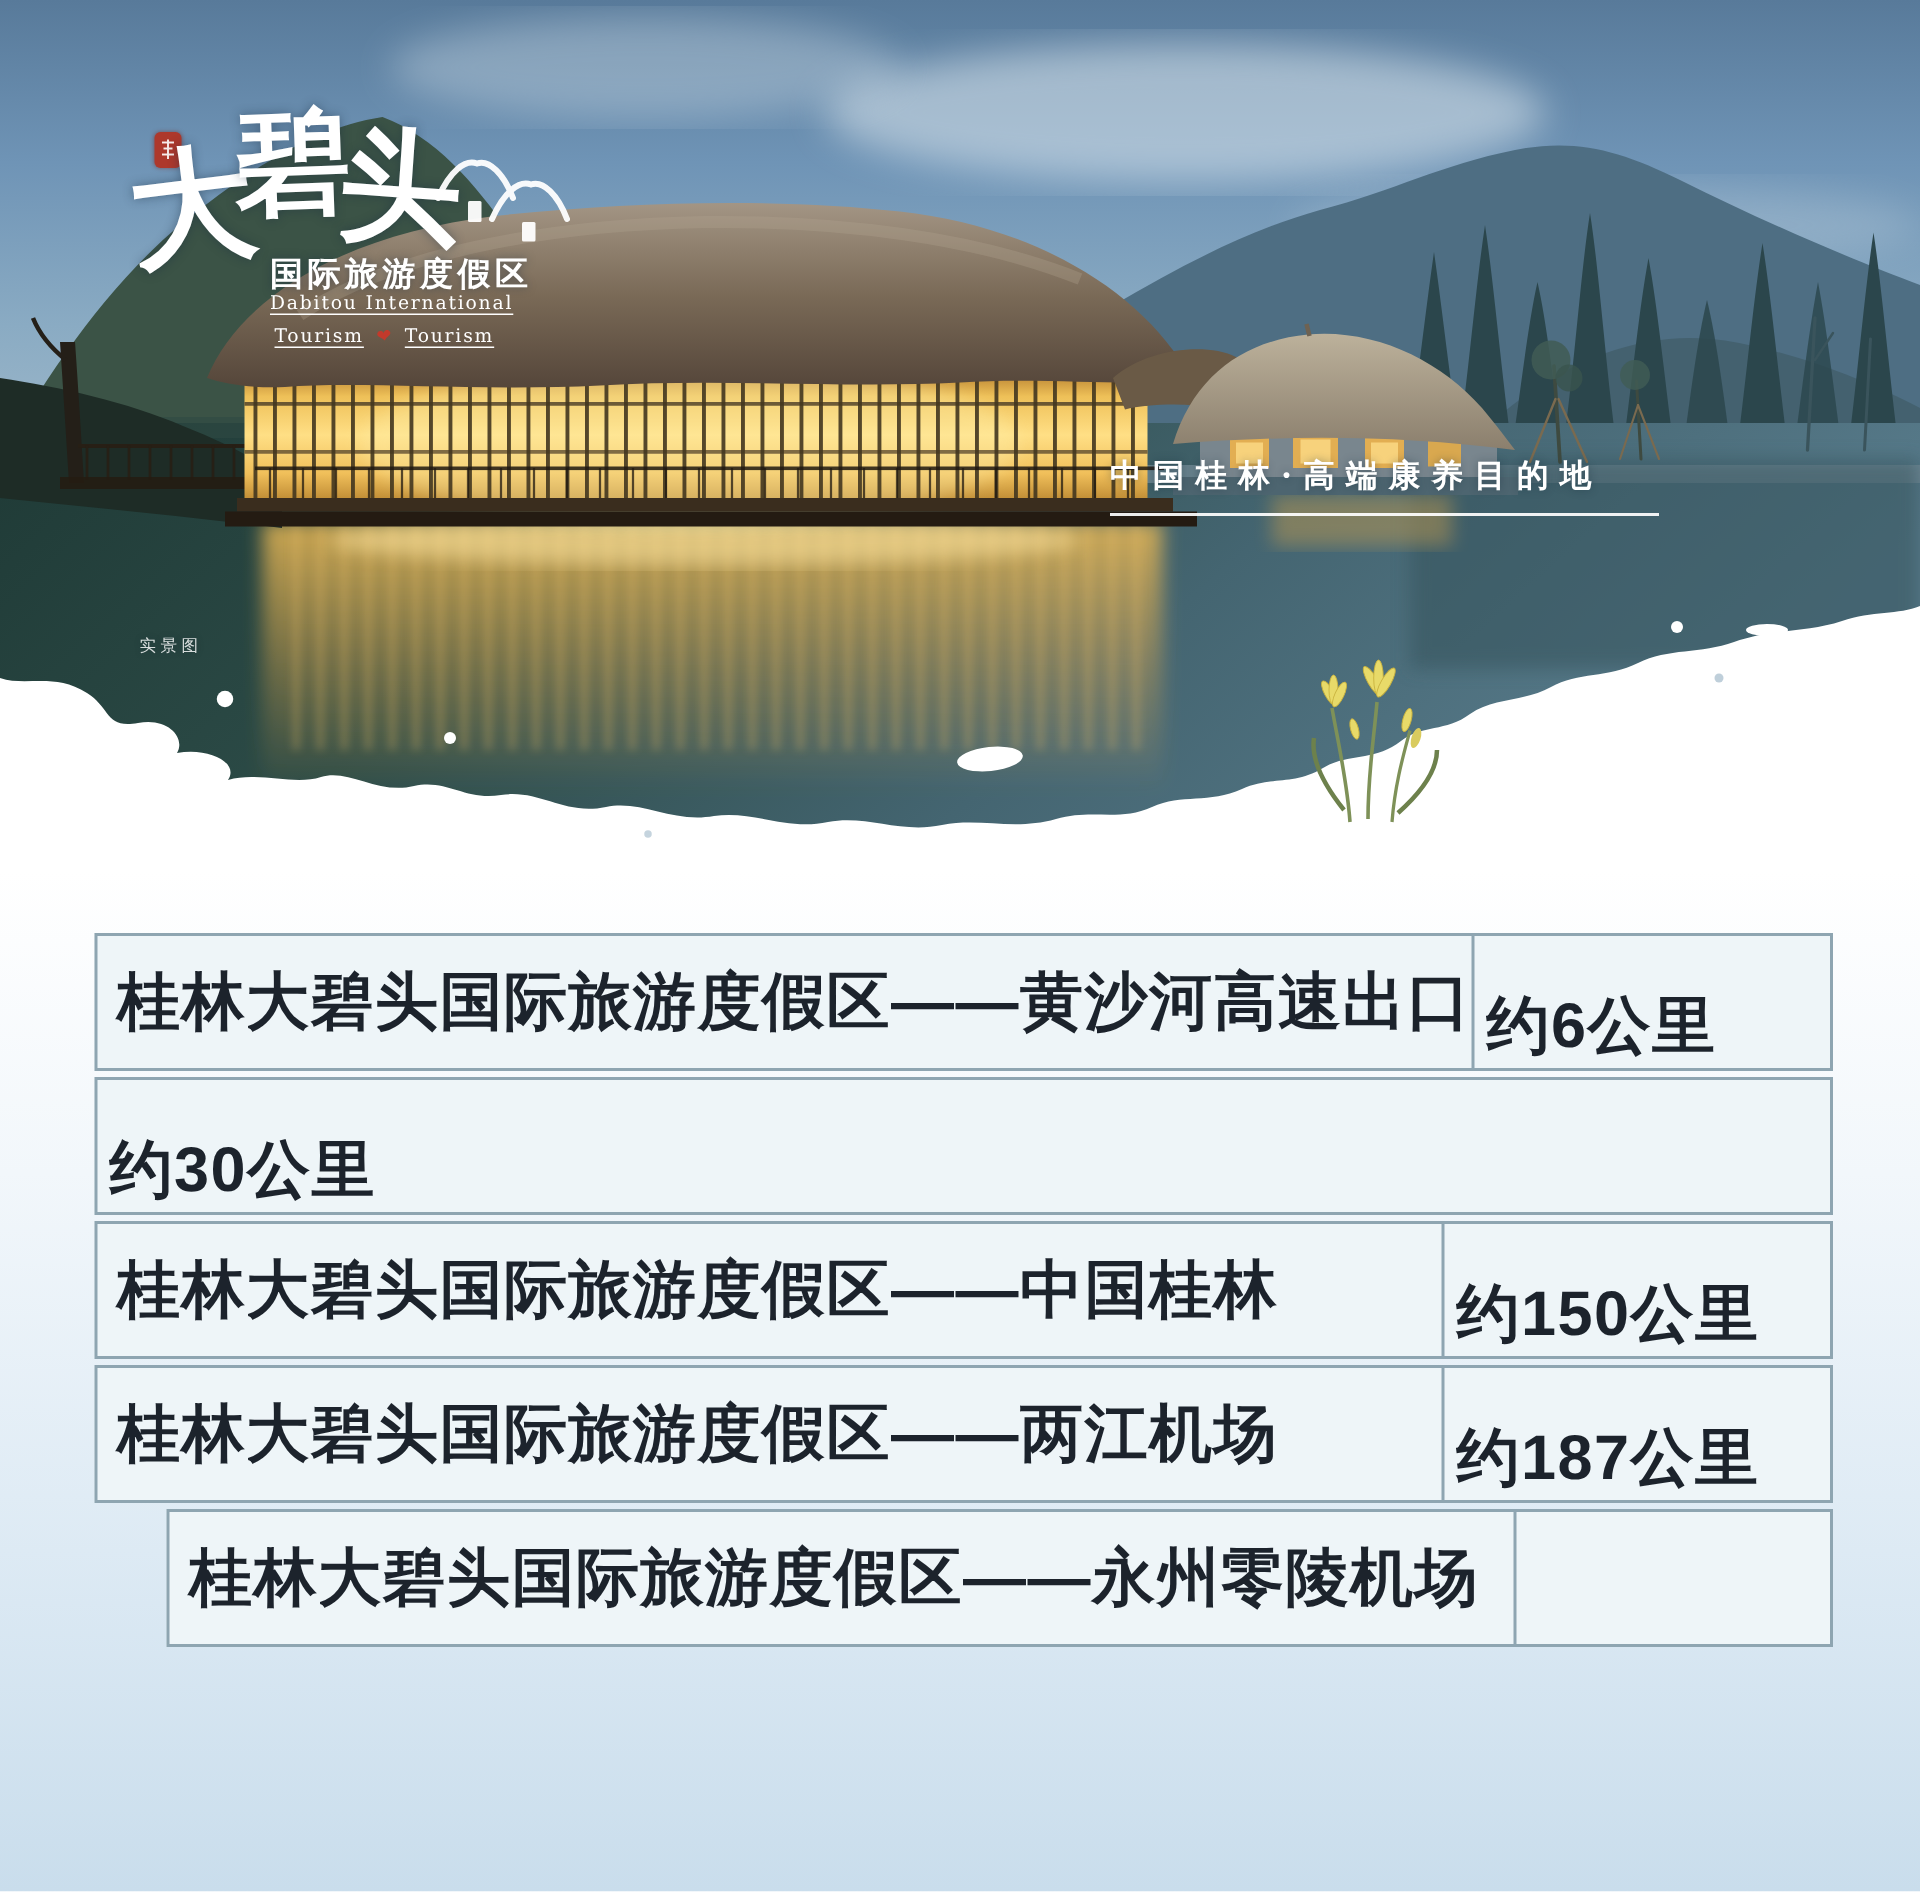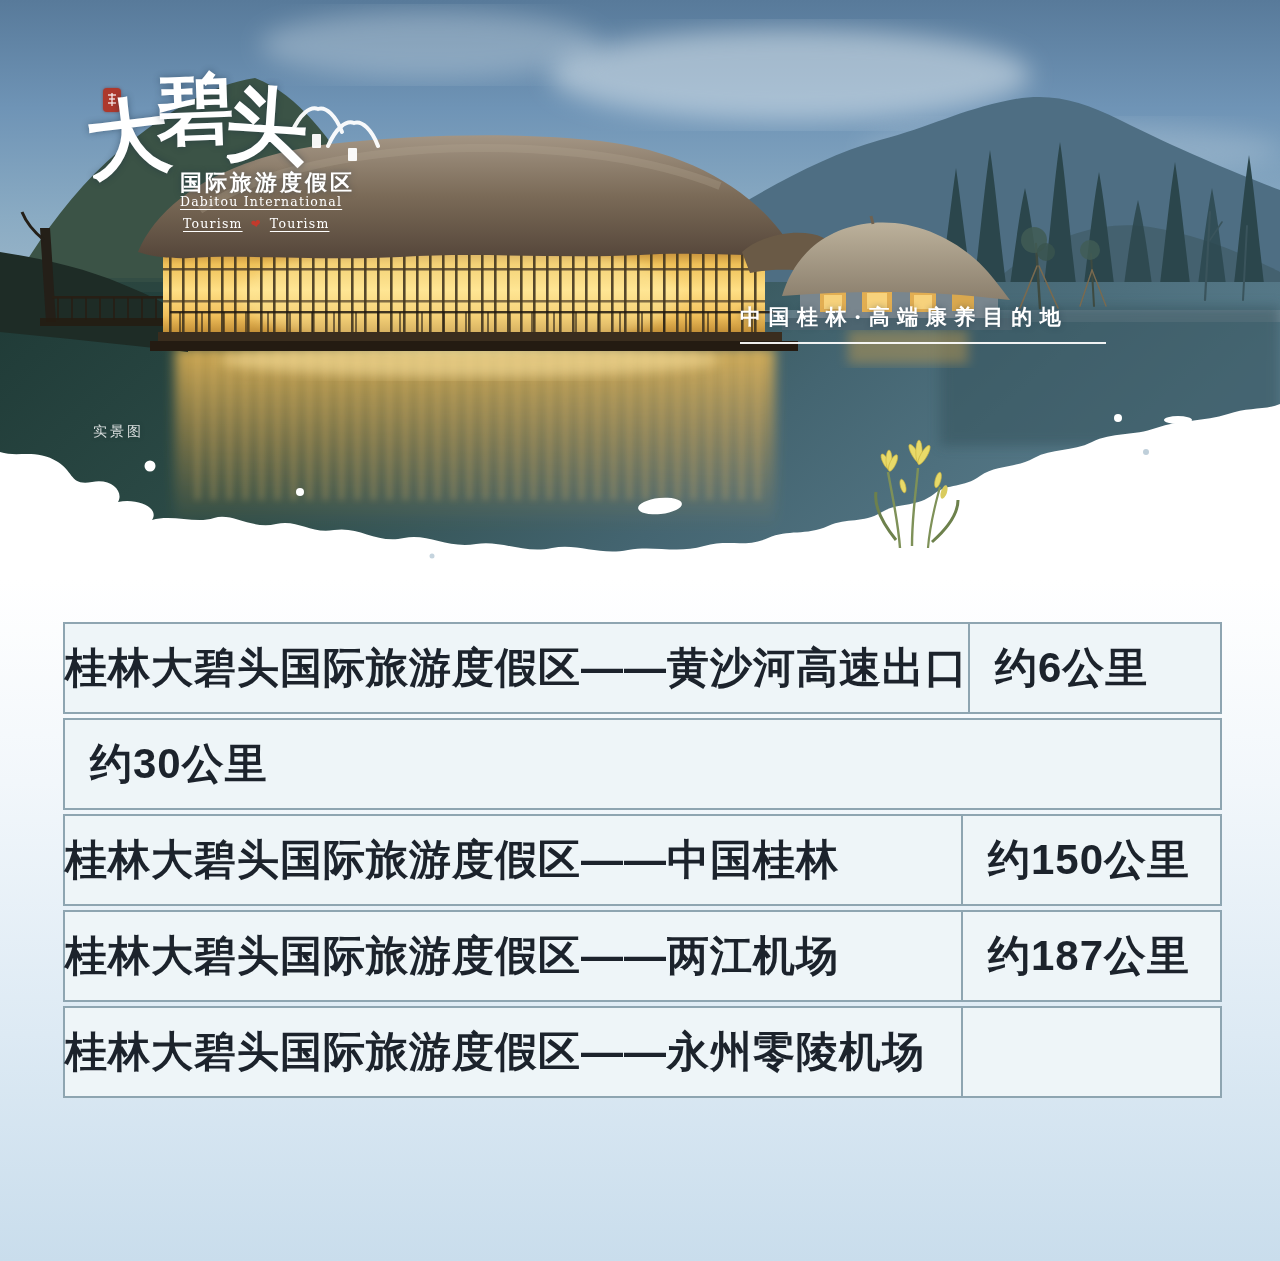--- a/index.html
+++ b/index.html
@@ -3,21 +3,21 @@
 <meta charset="utf-8">
 <style>
   html,body{margin:0;padding:0;}
   body{width:1280px;height:1261px;font-family:"Liberation Sans",sans-serif;}
   .poster{position:relative;width:1280px;height:1261px;overflow:hidden;
     background:linear-gradient(180deg,#ffffff 0%,#ffffff 46%,#f2f7fb 62%,#ddeaf4 82%,#c9ddec 100%);}
   
   .hero{position:absolute;left:0;top:0;width:1280px;height:570px;}
   .hero svg{display:block;}
   .watermark{position:absolute;left:93px;top:423px;color:rgba(255,255,255,.82);
-    font-size:14px;letter-spacing:3px;text-shadow:0 0 4px rgba(20,40,50,.35);}
+    font-size:11px;letter-spacing:3px;text-shadow:0 0 4px rgba(20,40,50,.35);}
   
   .logo{position:absolute;left:0;top:0;width:520px;height:260px;color:#fff;}
   .seal{position:absolute;left:103px;top:88px;width:18px;height:24px;background:#ad382c;
     border-radius:4px;box-shadow:0 0 3px rgba(120,20,10,.5);}
   .seal svg{display:block;margin:4px auto;}
   .brand-char{position:absolute;font-family:"DejaVu Serif",serif;font-weight:900;color:#fff;
     text-shadow:0 0 7px rgba(25,45,65,.45);line-height:1;}
   .bc0{left:86px;top:96px;font-size:84px;transform:rotate(-7deg);}
   .bc1{left:156px;top:70px;font-size:78px;transform:rotate(-2deg);}
   .bc2{left:226px;top:84px;font-size:82px;transform:rotate(4deg);}
@@ -33,24 +33,24 @@
   .overlay{position:absolute;left:740px;top:303px;width:380px;color:#fff;}
   .overlay-title{font-family:"DejaVu Serif",serif;font-size:21px;font-weight:700;
     letter-spacing:7.5px;white-space:nowrap;text-shadow:0 0 6px rgba(20,40,55,.4);}
   .overlay-rule{width:366px;height:2px;background:rgba(255,255,255,.92);margin:11px 0 9px 0;}
   .overlay-text{width:378px;font-size:15px;line-height:19.3px;font-weight:700;
     text-align:justify;letter-spacing:.4px;text-shadow:0 0 5px rgba(20,40,55,.4);}
   
   .table{position:absolute;left:63px;top:622px;width:1159px;}
   .row{display:flex;height:92px;margin-bottom:4px;background:#eef5f8;
     border:2px solid #8ea5b1;box-sizing:border-box;}
-  .row:last-child{margin-bottom:0;}
-  .cell-route{flex:0 0 898px;display:flex;align-items:center;
+  .row:last-child{margin-bottom:0;margin-left:48px;}
+  .cell-route{flex:0 0 898px;display:flex;align-items:center;padding-left:13px;
     box-sizing:border-box;border-right:2px solid #8ea5b1;}
-  .cell-dist{flex:1;display:flex;align-items:center;padding-left:25px;box-sizing:border-box;}
+  .cell-dist{flex:1;display:flex;align-items:flex-end;padding-left:8px;box-sizing:border-box;}
   .cell-route span,.cell-dist span{font-size:42px;font-weight:700;color:#1c232c;
     letter-spacing:1px;white-space:nowrap;}
 </style>
 </head>
 <body>
 
 <div class="poster">
 
   <div class="hero">
     <svg width="1280" height="570" viewBox="0 0 1280 570">

